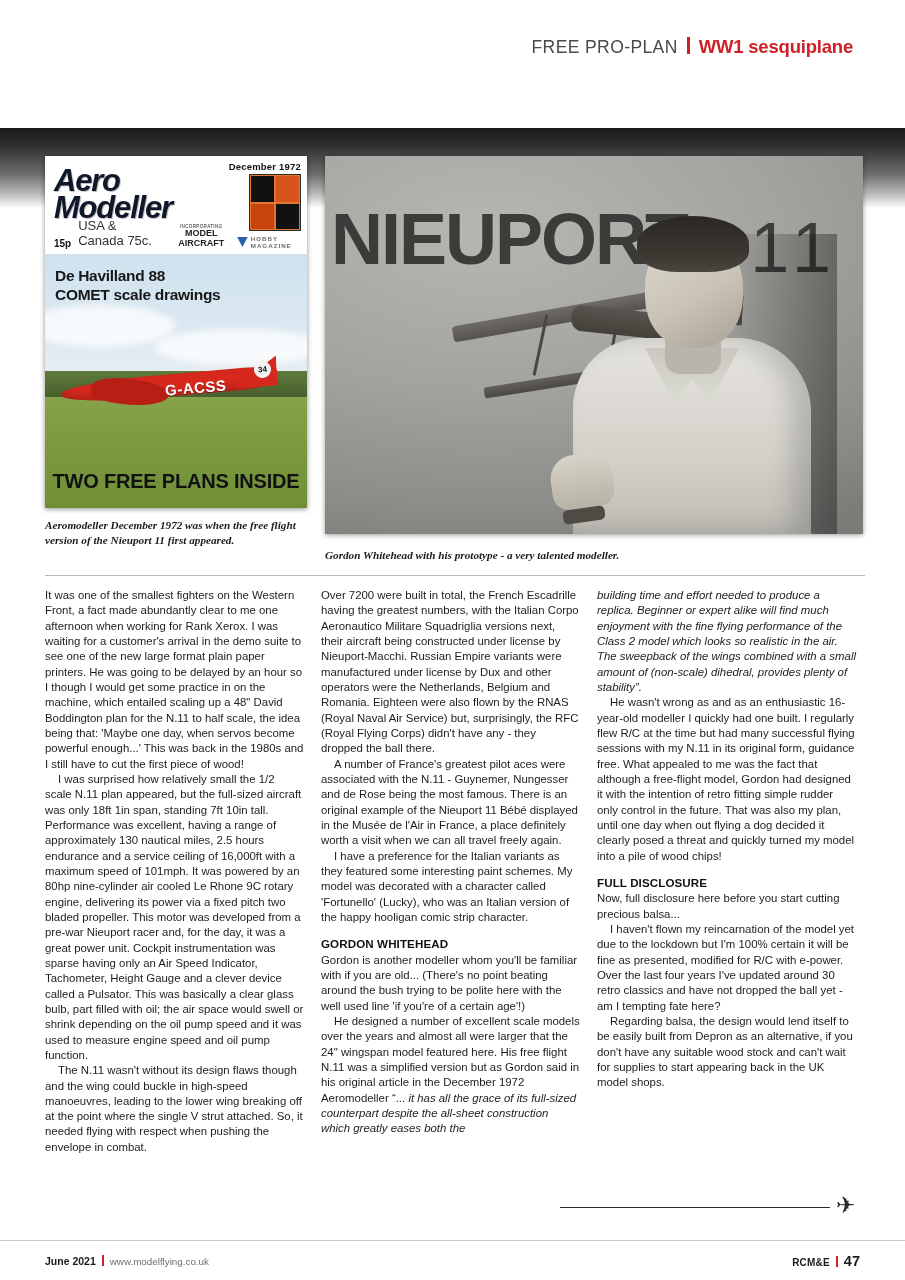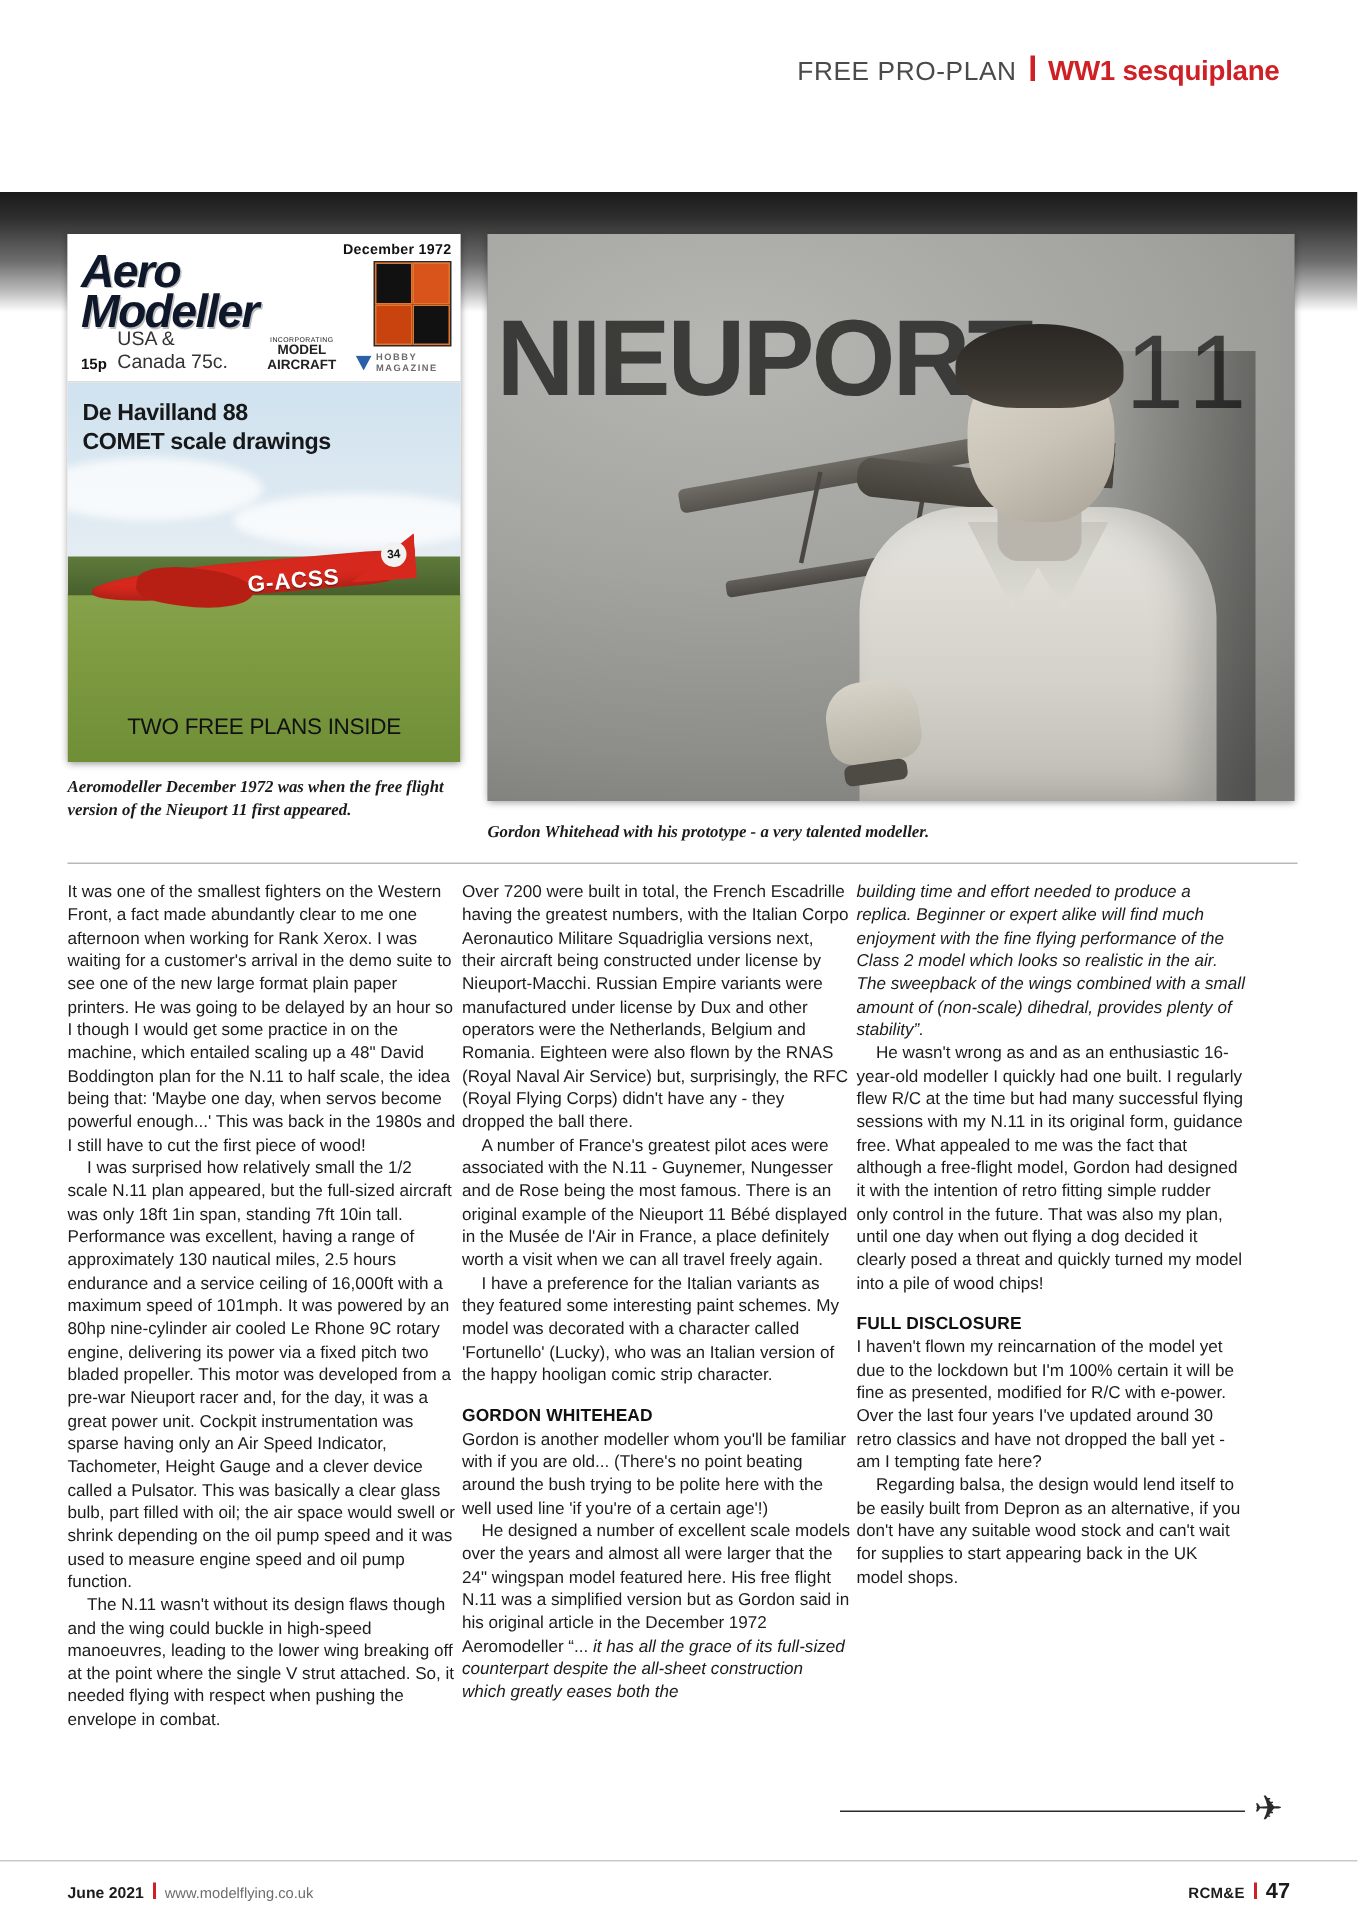--- a/index.html
+++ b/index.html
@@ -252,22 +252,22 @@
     display: flex;
     align-items: center;
     justify-content: center;
     transform: rotate(-5deg);
   }
   .cover-banner {
     position: absolute;
     left: 0; right: 0;
     bottom: 16px;
     text-align: center;
-    font-size: 15px;
-    font-weight: 400;
+    font-size: 20px;
+    font-weight: 700;
     color: #111;
     letter-spacing: -.2px;
   }
 
   
   .photo-wrap {
     position: absolute;
     left: 325px;
     top: 16px;
     width: 538px;
@@ -459,21 +459,21 @@
     background: #b8b8b8;
   }
 
   
   .cols {
     position: absolute;
     left: 45px;
     top: 588px;
     width: 820px;
     display: flex;
-    gap: 4px;
+    gap: 17px;
   }
   .col {
     width: 259px;
     font-size: 11.4px;
     line-height: 1.345;
     color: #1c1c1c;
     text-align: left;
   }
   .col p { margin: 0; }
   .col p + p { text-indent: 13px; }
@@ -639,20 +639,21 @@
     <p>I have a preference for the Italian variants as they featured some interesting paint schemes. My model was decorated with a character called 'Fortunello' (Lucky), who was an Italian version of the happy hooligan comic strip character.</p>
     <div class="subhead">GORDON WHITEHEAD</div>
     <p class="noindent">Gordon is another modeller whom you'll be familiar with if you are old... (There's no point beating around the bush trying to be polite here with the well used line 'if you're of a certain age'!)</p>
     <p><span>He designed a number of excellent scale models over the years and almost all were larger that the 24" wingspan model featured here. His free flight N.11 was a simplified version but as Gordon said in his original article in the December 1972 Aeromodeller “... </span><em>it has all the grace of its full-sized counterpart despite the all-sheet construction which greatly eases both the</em></p>
   </div>
 
   <div class="col">
     <p class="ital noindent">building time and effort needed to produce a replica. Beginner or expert alike will find much enjoyment with the fine flying performance of the Class 2 model which looks so realistic in the air. The sweepback of the wings combined with a small amount of (non-scale) dihedral, provides plenty of stability”.</p>
     <p>He wasn't wrong as and as an enthusiastic 16-year-old modeller I quickly had one built. I regularly flew R/C at the time but had many successful flying sessions with my N.11 in its original form, guidance free. What appealed to me was the fact that although a free-flight model, Gordon had designed it with the intention of retro fitting simple rudder only control in the future. That was also my plan, until one day when out flying a dog decided it clearly posed a threat and quickly turned my model into a pile of wood chips!</p>
     <div class="subhead">FULL DISCLOSURE</div>
+    <p class="noindent">Now, full disclosure here before you start cutting precious balsa...</p>
     <p>I haven't flown my reincarnation of the model yet due to the lockdown but I'm 100% certain it will be fine as presented, modified for R/C with e-power. Over the last four years I've updated around 30 retro classics and have not dropped the ball yet - am I tempting fate here?</p>
     <p>Regarding balsa, the design would lend itself to be easily built from Depron as an alternative, if you don't have any suitable wood stock and can't wait for supplies to start appearing back in the UK model shops.</p>
   </div>
 </div>
 
 <div class="foot-rule"></div>
 <div class="foot-plane">✈</div>
 
 <div class="footer">
   <div class="foot-left">

